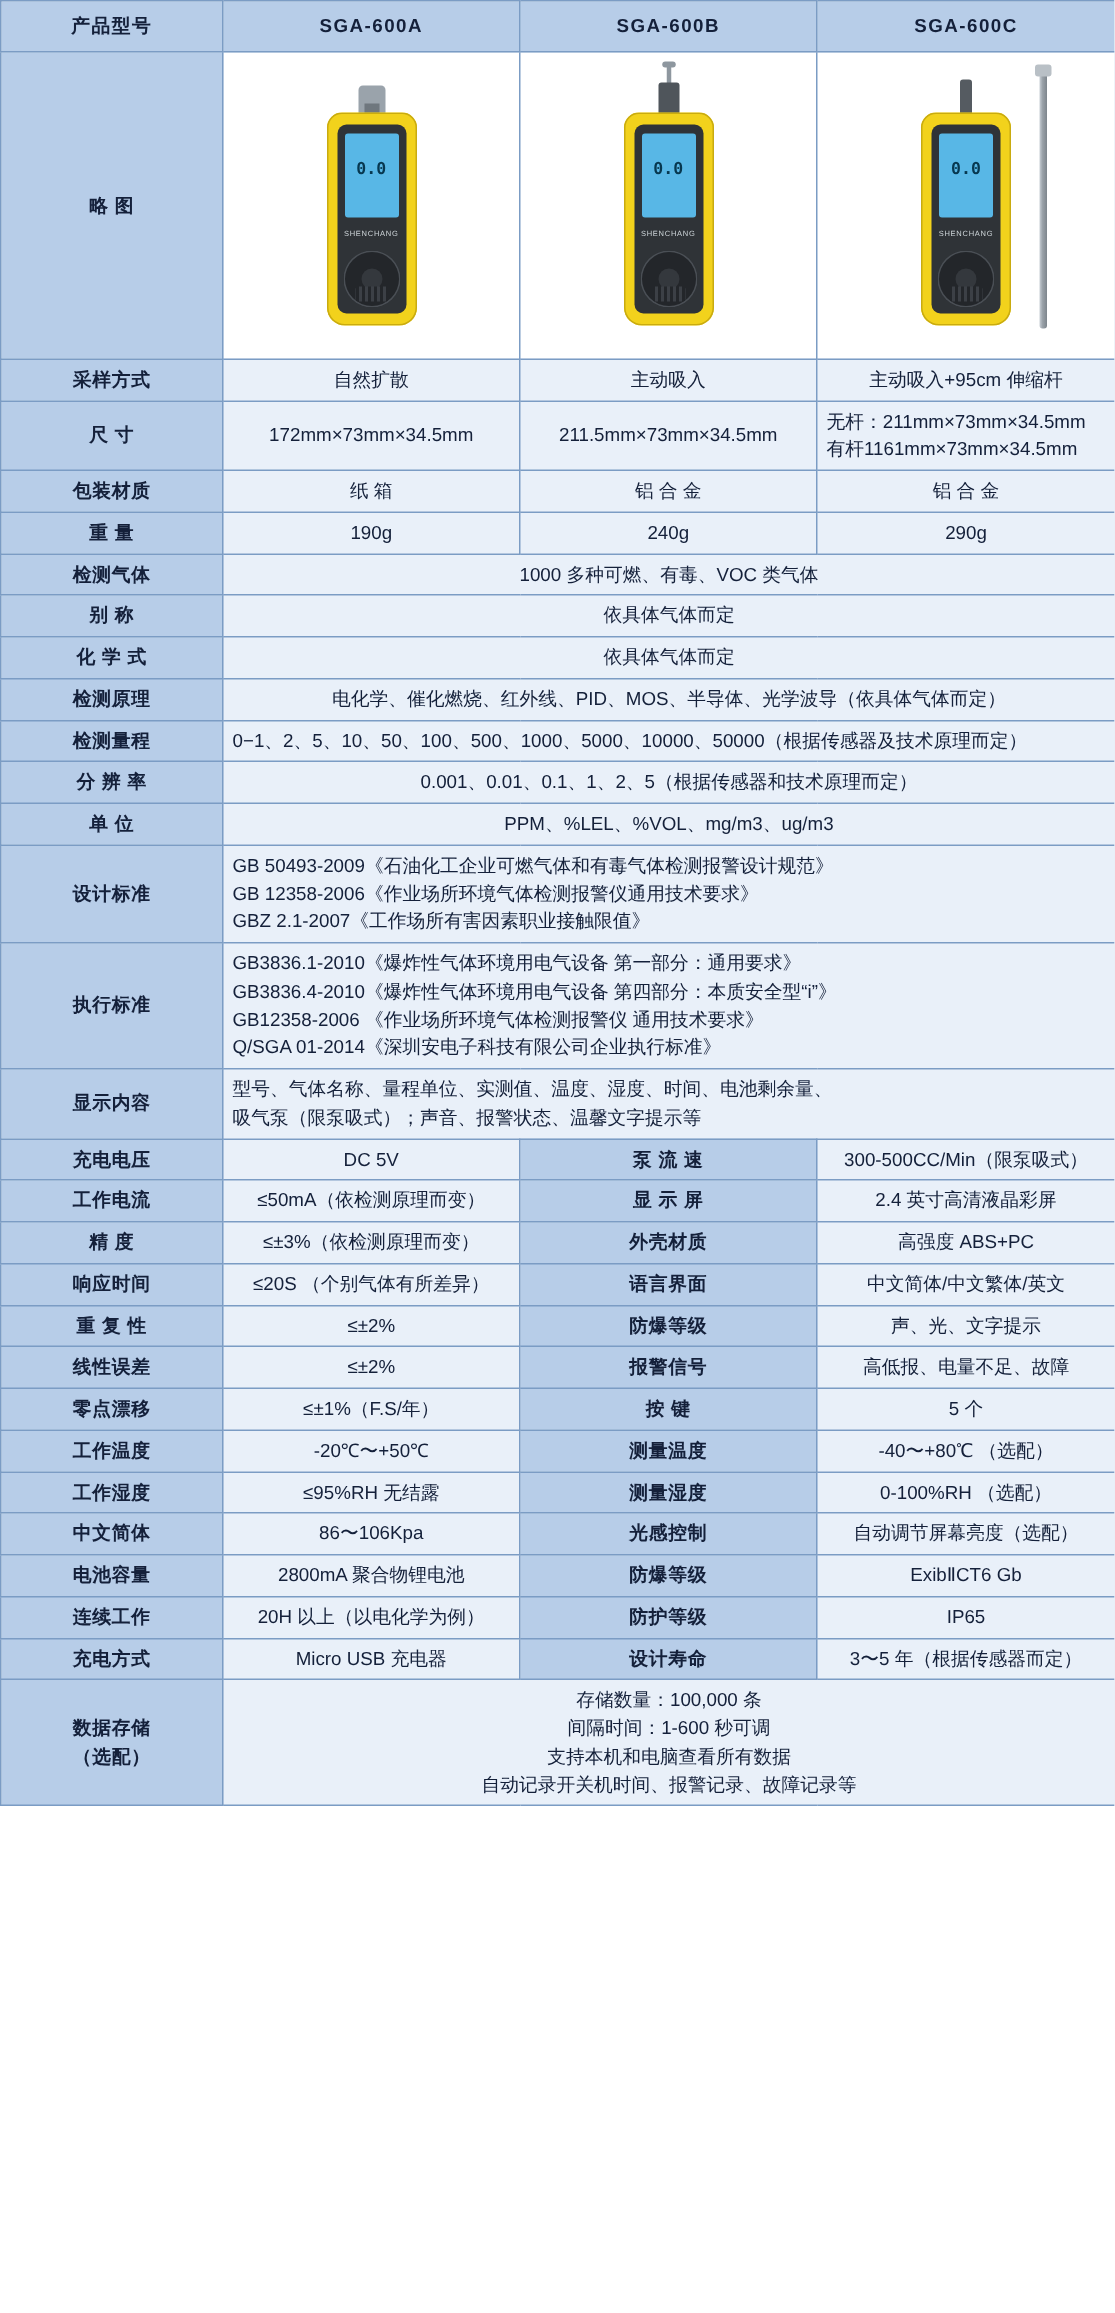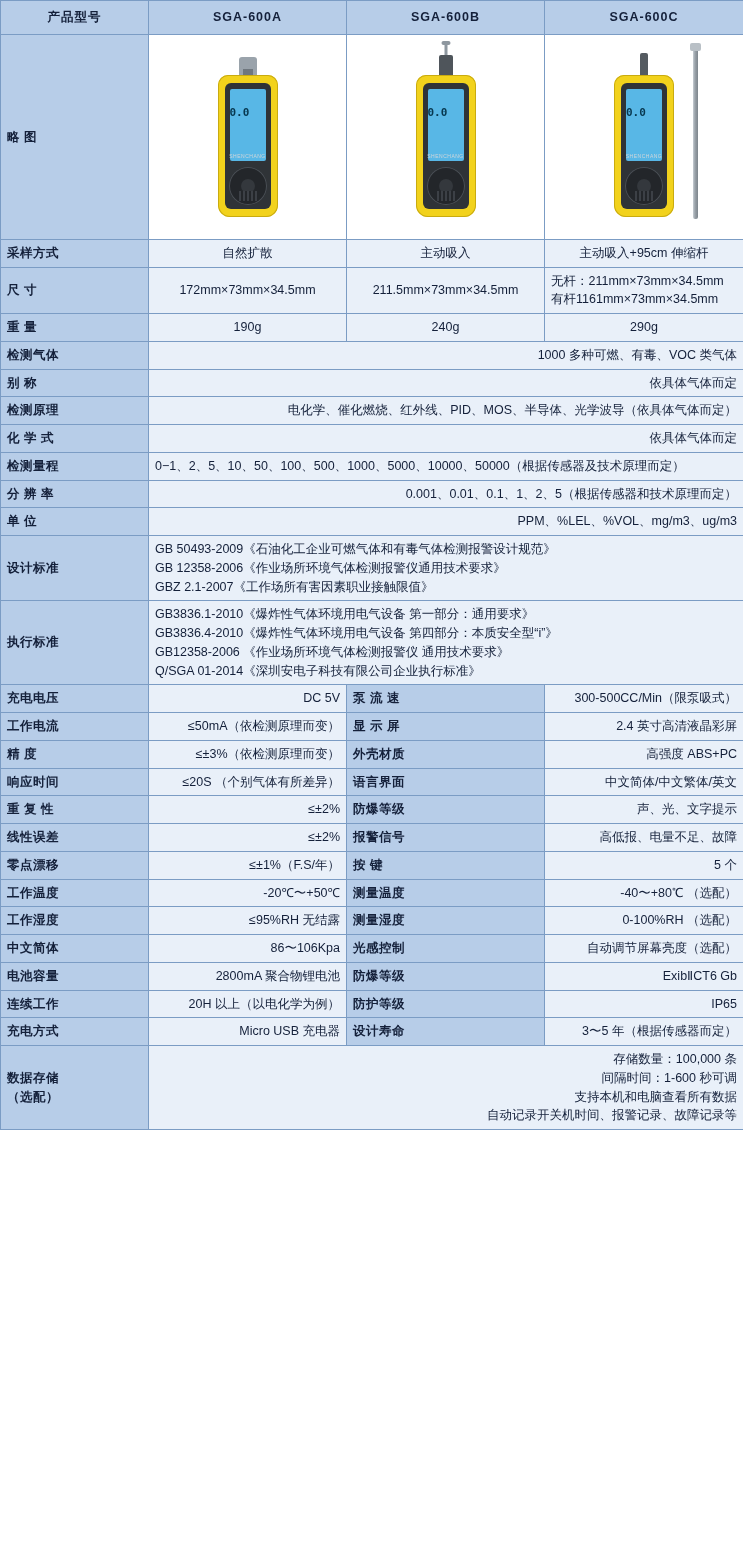--- a/index.html
+++ b/index.html
@@ -25,41 +25,42 @@
     border: 1px solid #7b9cc4;
     padding: 4px 6px;
     font-size: 12.5px;
     color: #14203a;
     vertical-align: middle;
     line-height: 1.5;
   }
   
   .lab {
     background: #b7cde8;
+    text-align: center;
     font-weight: bold;
     font-size: 13px;
     letter-spacing: 0.5px;
     color: #132038;
   }
   .hdr {
     background: #b7cde8;
     text-align: center;
     font-weight: bold;
     font-size: 13.5px;
     letter-spacing: 1px;
     height: 34px;
   }
   .val {
     background: #e9f0f9;
     text-align: center;
     font-size: 12px;
   }
   .vall {
     background: #e9f0f9;
-    text-align: right;
+    text-align: center;
     font-size: 12px;
     padding-left: 8px;
   }
   .vals {
     background: #e9f0f9;
     text-align: left;
     font-size: 11.5px;
     padding-left: 8px;
   }
   .imgcell {
@@ -94,27 +95,27 @@
     right: 7px;
     bottom: 8px;
     background: #2f3337;
     border-radius: 6px;
   }
   .dev-screen {
     position: absolute;
     left: 5px;
     top: 6px;
     right: 5px;
-    height: 72px;
+    height: 56px;
     background: #58b7e6;
     border-radius: 2px;
     color: #06354d;
     font-size: 7px;
     font-family: "DejaVu Sans Mono", monospace;
-    text-align: left;
+    text-align: center;
     overflow: hidden;
   }
   .dev-screen .rd {
     font-size: 11px;
     margin-top: 16px;
     color: #073850;
     font-weight: bold;
   }
   .dev-brand {
     position: absolute;
@@ -311,43 +312,49 @@
       <tr>
         <td class="lab">尺    寸</td>
         <td class="val">172mm×73mm×34.5mm</td>
         <td class="val">211.5mm×73mm×34.5mm</td>
         <td class="vals multiline">
           <div>无杆：211mm×73mm×34.5mm</div>
           <div>有杆1161mm×73mm×34.5mm</div>
         </td>
       </tr>
 
+      <tr>
+        <td class="lab">包装材质</td>
+        <td class="val">纸  箱</td>
+        <td class="val">铝 合 金</td>
+        <td class="val">铝 合 金</td>
+      </tr>
 
       <tr>
         <td class="lab">重    量</td>
         <td class="val">190g</td>
         <td class="val">240g</td>
         <td class="val">290g</td>
       </tr>
 
       <tr>
         <td class="lab">检测气体</td>
         <td class="vall" colspan="3">1000 多种可燃、有毒、VOC 类气体</td>
       </tr>
       <tr>
         <td class="lab">别    称</td>
         <td class="vall" colspan="3">依具体气体而定</td>
       </tr>
       <tr>
+        <td class="lab">化 学 式</td>
+        <td class="vall" colspan="3">依具体气体而定</td>
+      </tr>
+      <tr>
         <td class="lab">检测原理</td>
         <td class="vall" colspan="3">电化学、催化燃烧、红外线、PID、MOS、半导体、光学波导（依具体气体而定）</td>
-      </tr>
-      <tr>
-        <td class="lab">化 学 式</td>
-        <td class="vall" colspan="3">依具体气体而定</td>
       </tr>
       <tr>
         <td class="lab">检测量程</td>
         <td class="vals" colspan="3">0−1、2、5、10、50、100、500、1000、5000、10000、50000（根据传感器及技术原理而定）</td>
       </tr>
       <tr>
         <td class="lab">分 辨 率</td>
         <td class="vall" colspan="3">0.001、0.01、0.1、1、2、5（根据传感器和技术原理而定）</td>
       </tr>
       <tr>
@@ -367,20 +374,27 @@
       <tr>
         <td class="lab">执行标准</td>
         <td class="vals multiline" colspan="3">
           <div>GB3836.1-2010《爆炸性气体环境用电气设备  第一部分：通用要求》</div>
           <div>GB3836.4-2010《爆炸性气体环境用电气设备  第四部分：本质安全型“i”》</div>
           <div>GB12358-2006 《作业场所环境气体检测报警仪  通用技术要求》</div>
           <div>Q/SGA 01-2014《深圳安电子科技有限公司企业执行标准》</div>
         </td>
       </tr>
 
+      <tr>
+        <td class="lab">显示内容</td>
+        <td class="vals multiline" colspan="3">
+          <div>型号、气体名称、量程单位、实测值、温度、湿度、时间、电池剩余量、</div>
+          <div>吸气泵（限泵吸式）；声音、报警状态、温馨文字提示等</div>
+        </td>
+      </tr>
 
       <tr>
         <td class="lab">充电电压</td>
         <td class="vall">DC 5V</td>
         <td class="lab">泵 流 速</td>
         <td class="vall">300-500CC/Min（限泵吸式）</td>
       </tr>
       <tr>
         <td class="lab">工作电流</td>
         <td class="vall">≤50mA（依检测原理而变）</td>

